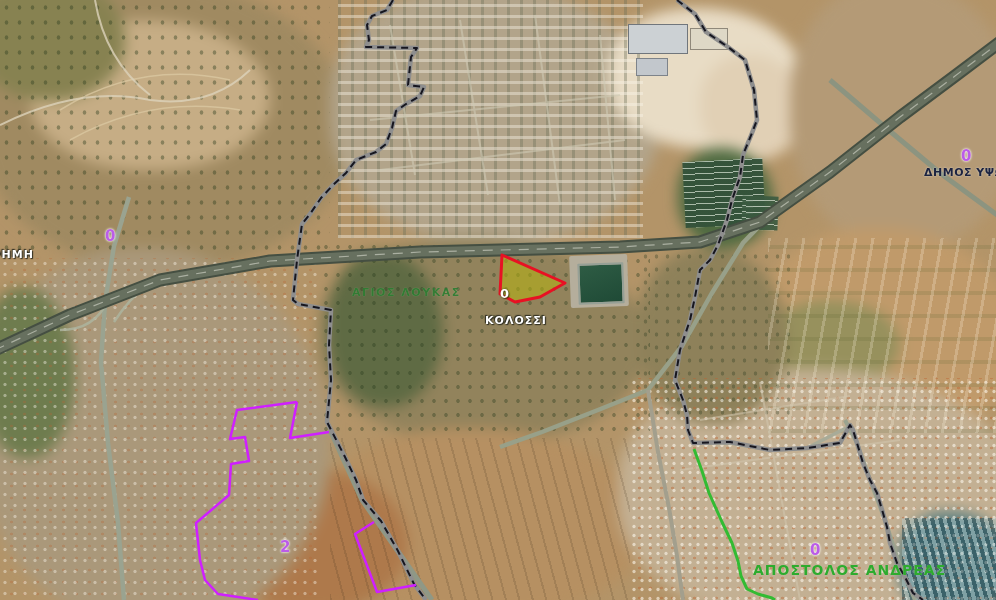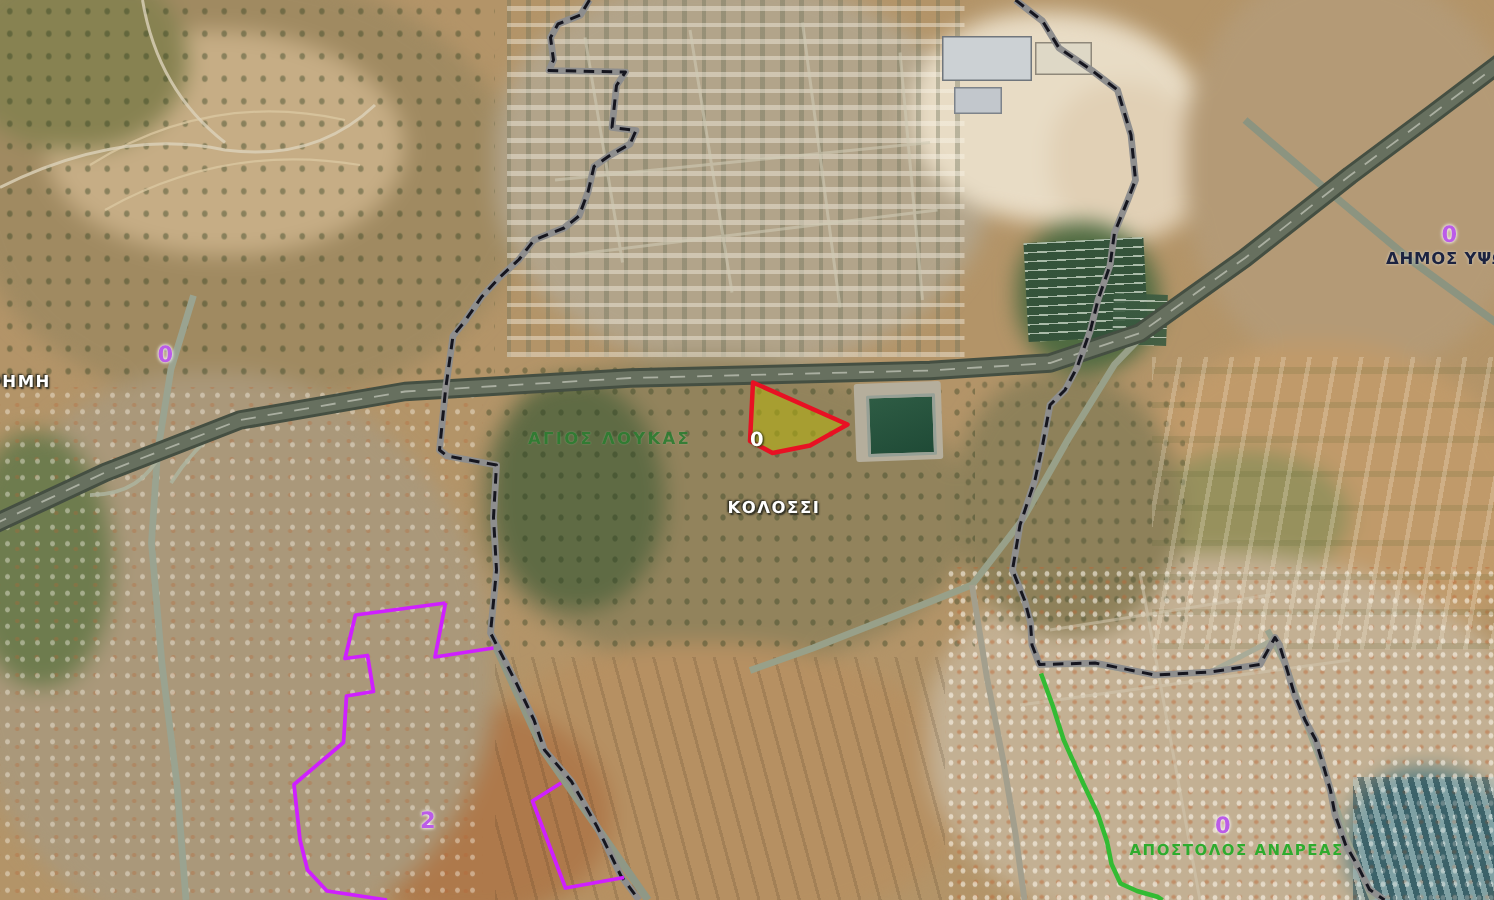--- a/index.html
+++ b/index.html
@@ -75,30 +75,30 @@
   .bld3{position:absolute;left:636px;top:58px;width:30px;height:16px;background:#c2c7cc;border:1px solid #7d838a;}
   
   #overlay{position:absolute;inset:0;pointer-events:none;}
   #overlay .clickable{pointer-events:auto;cursor:pointer;}
   
   .lbl{position:absolute;font-weight:bold;white-space:nowrap;pointer-events:none;}
   .lbl-white{color:#ffffff;font-size:11px;letter-spacing:1px;
     text-shadow:0 0 2px rgba(40,40,30,.95),1px 1px 1px rgba(40,40,30,.9),-1px -1px 1px rgba(40,40,30,.9);}
   .lbl-green-dark{color:#2e7d32;font-size:11px;letter-spacing:1.5px;opacity:.9;
     text-shadow:0 0 1px rgba(230,240,220,.4);text-align:center;}
-  .lbl-green-bright{color:#2eab2e;font-size:10px;letter-spacing:1px;
+  .lbl-green-bright{color:#2eab2e;font-size:14px;letter-spacing:1px;
     text-shadow:0 0 1px rgba(235,245,225,.5);}
   .lbl-navy{color:#1c2340;font-size:11px;letter-spacing:.5px;
     text-shadow:0 0 2px rgba(235,235,225,.8);}
   .num-purple{color:#bb5ce8;font-size:15px;
     text-shadow:0 0 2px rgba(255,255,255,.95),0 0 3px rgba(255,255,255,.8);}
   .num-white{color:#ffffff;font-size:13px;
     text-shadow:0 0 2px rgba(70,70,20,.95),1px 1px 1px rgba(70,70,20,.9);}
   .erimi{left:-16px;top:248px;}
-  .kolossi{left:475px;top:332px;padding-left:10px;}
+  .kolossi{left:475px;top:314px;padding-left:10px;}
   .agios-loukas{left:352px;top:286px;}
   .apostolos{left:753px;top:562px;}
   .dimos{left:924px;top:166px;}
   .n0-west{left:105px;top:227px;}
   .n0-ne{left:961px;top:147px;}
   .n2-sw{left:280px;top:538px;}
   .n0-se{left:810px;top:541px;}
   .n0-parcel{left:500px;top:286px;}
 </style>
 </head>

